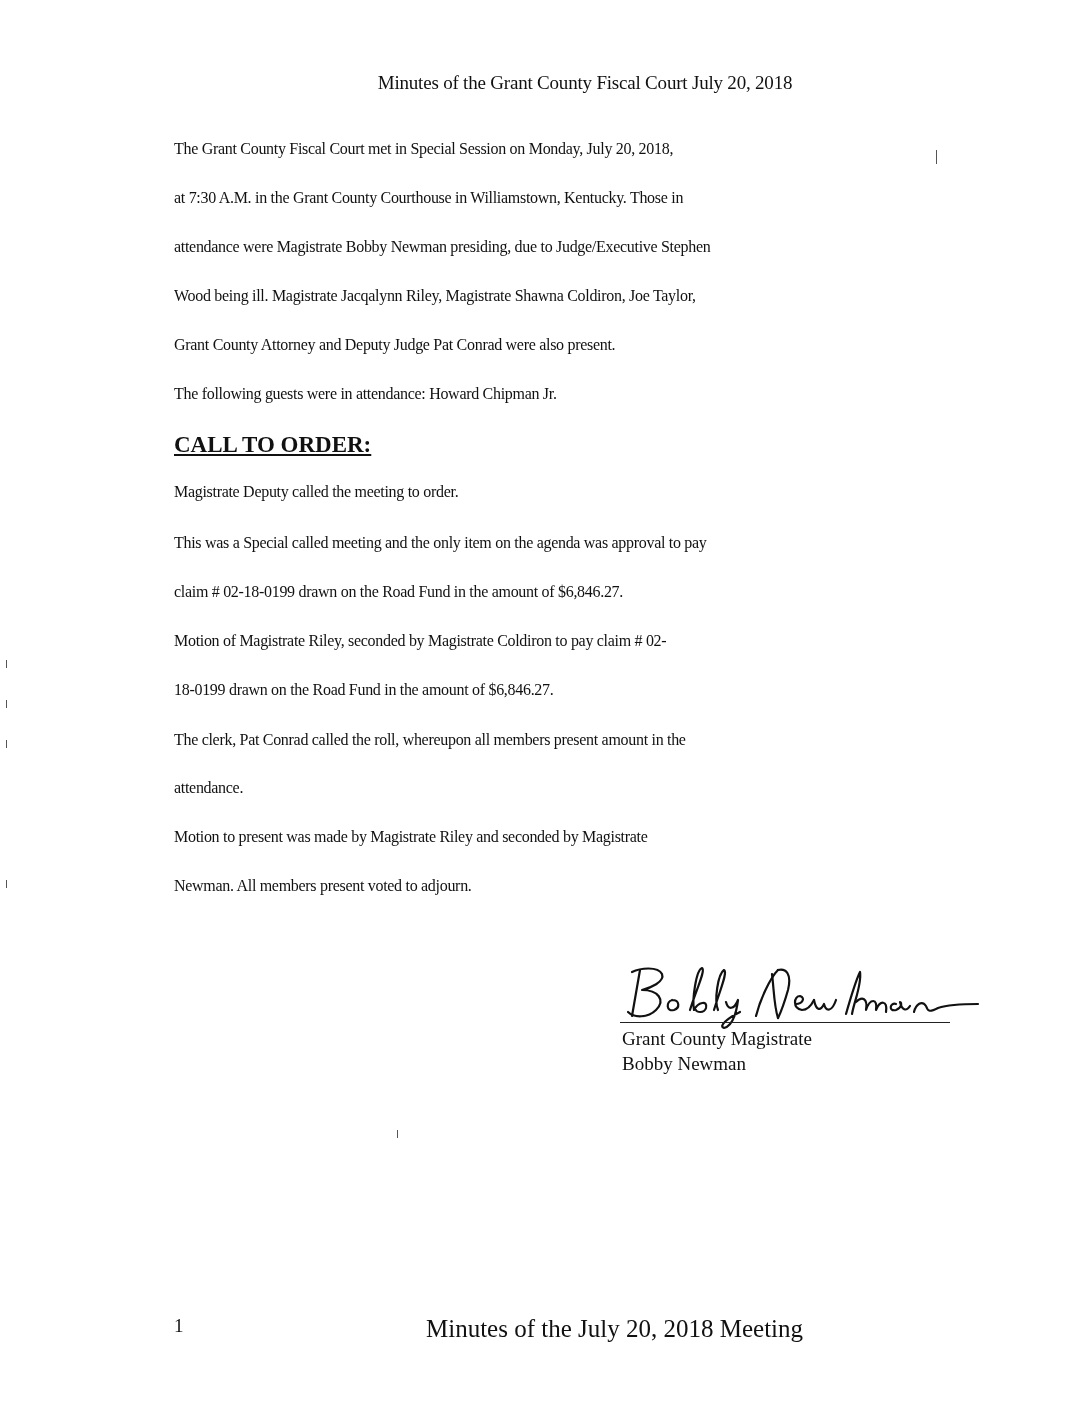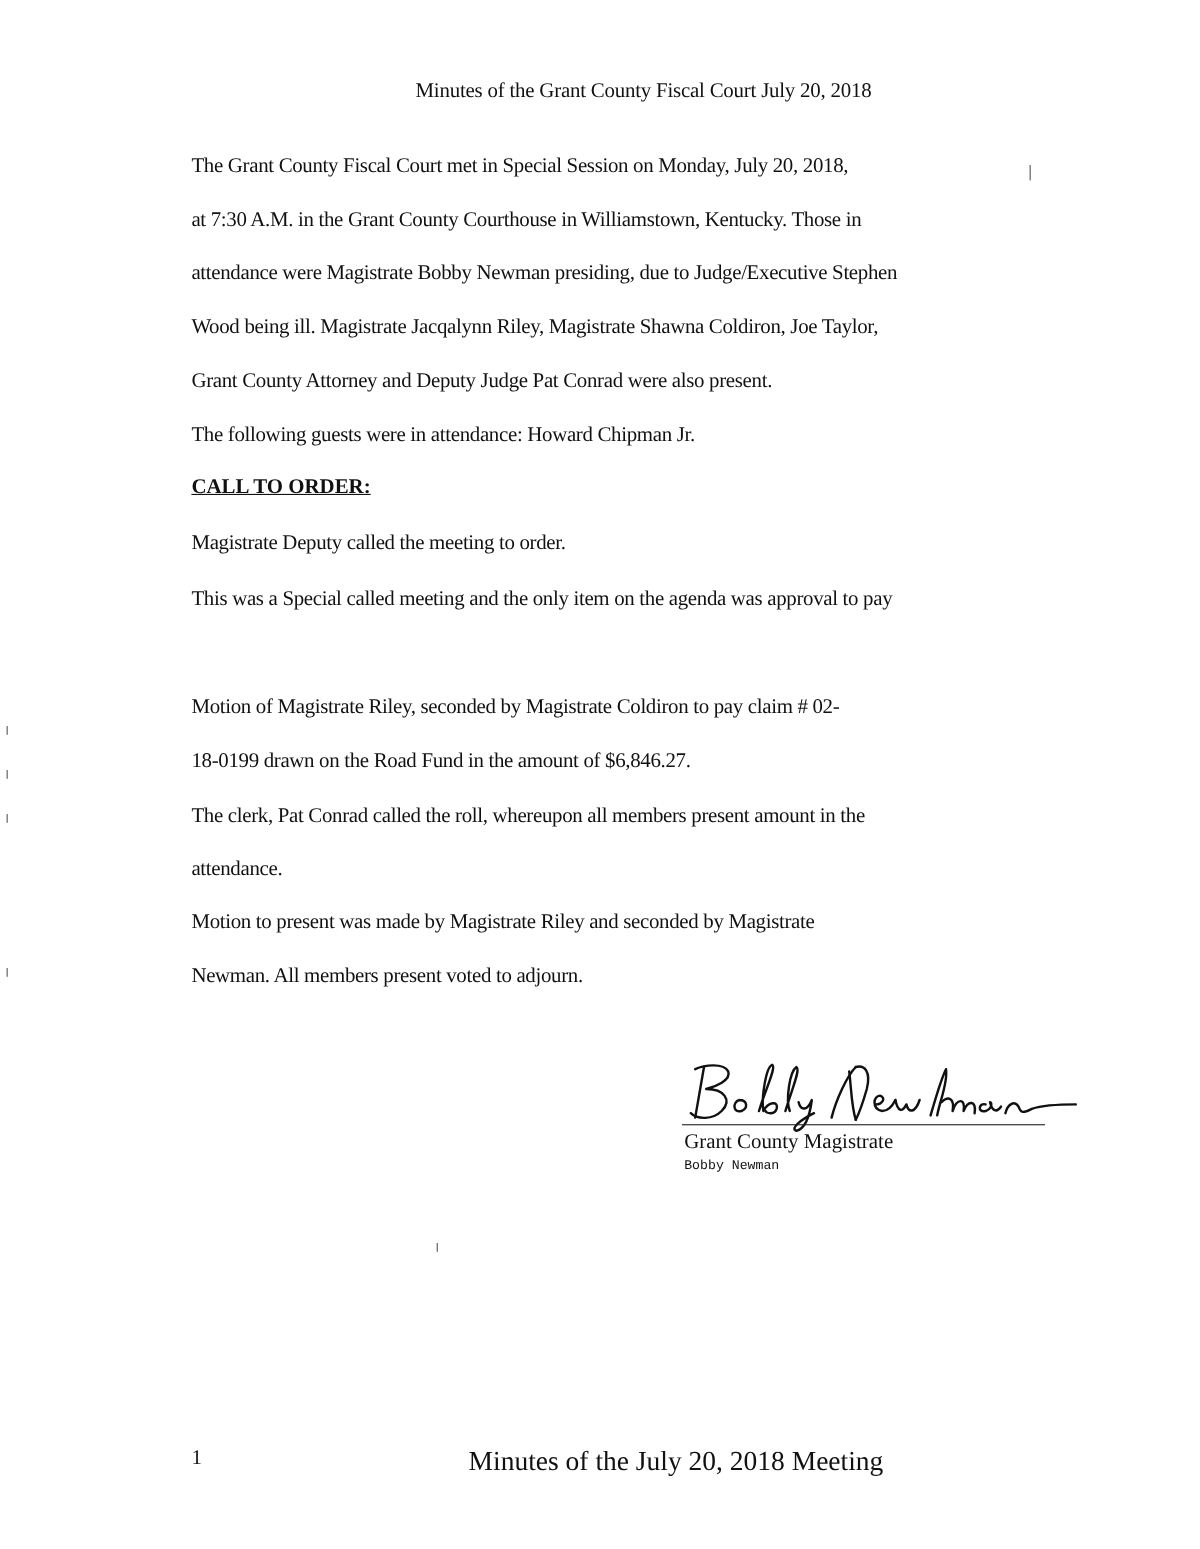--- a/index.html
+++ b/index.html
@@ -1,28 +1,28 @@
 <!DOCTYPE html>
 <html><head>
 <meta charset="utf-8">
 <style>
   html, body { margin: 0; padding: 0; background: #ffffff; }
   body { width: 1091px; height: 1408px; position: relative; overflow: hidden;
          font-family: "Liberation Serif", "DejaVu Serif", serif; color: #111; }
   .page { position: absolute; left: 0; top: 0; width: 1091px; height: 1408px; }
   .title { position: absolute; top: 72px; left: 0; width: 1170px; text-align: center;
            font-size: 19px; letter-spacing: -0.2px; }
-  .line { position: absolute; left: 174px; font-size: 19px; white-space: nowrap; letter-spacing: -0.3px; }
-  .heading { position: absolute; left: 174px; top: 432px; font-size: 19px; font-weight: bold;
+  .line { position: absolute; left: 174px; font-size: 16px; white-space: nowrap; letter-spacing: -0.3px; }
+  .heading { position: absolute; left: 174px; top: 432px; font-size: 23px; font-weight: bold;
              text-decoration: underline; }
   .sig-area { position: absolute; left: 590px; top: 960px; width: 400px; height: 130px; text-align: right; }
   .sig-line { position: absolute; left: 30px; top: 62px; width: 330px; height: 1px; background: #222; }
   .sig-svg { position: absolute; left: 20px; top: 0; }
   .sig-title { position: absolute; left: 32px; top: 68px; font-size: 19px; }
-  .sig-name { position: absolute; left: 32px; top: 93px; font-size: 12px; font-family: Liberation Mono, monospace; }
+  .sig-name { position: absolute; left: 32px; top: 93px; font-size: 19px; }
   .footer-page { position: absolute; left: 174px; top: 1315px; font-size: 19px; }
   .footer-text { position: absolute; left: 426px; top: 1315px; font-size: 25px; }
   .speck { position: absolute; background: #555; width: 1px; }
 </style>
 </head>
 <body>
 
 <div class="page">
   <div class="title">Minutes of the Grant County Fiscal Court July 20, 2018</div>
 
@@ -30,20 +30,21 @@
   <div class="line" style="top:189px">at 7:30 A.M. in the Grant County Courthouse in Williamstown, Kentucky. Those in</div>
   <div class="line" style="top:238px">attendance were Magistrate Bobby Newman presiding, due to Judge/Executive Stephen</div>
   <div class="line" style="top:336px">Grant County Attorney and Deputy Judge Pat Conrad were also present.</div>
   <div class="line" style="top:287px">Wood being ill. Magistrate Jacqalynn Riley, Magistrate Shawna Coldiron, Joe Taylor,</div>
   <div class="line" style="top:385px">The following guests were in attendance:  Howard Chipman Jr.</div>
 
   <div class="heading">CALL TO ORDER:</div>
 
   <div class="line" style="top:483px">Magistrate Deputy called the meeting to order.</div>
   <div class="line" style="top:534px">This was a Special called meeting and the only item on the agenda was approval to pay</div>
+  <div class="line" style="top:583px">claim # 02-18-0199 drawn on the Road Fund in the amount of $6,846.27.</div>
   <div class="line" style="top:632px">Motion of Magistrate Riley, seconded by Magistrate Coldiron to pay claim #  02-</div>
   <div class="line" style="top:681px">18-0199 drawn on the Road Fund in the amount of $6,846.27.</div>
   <div class="line" style="top:731px">The clerk, Pat Conrad called the roll, whereupon all members present amount in the</div>
   <div class="line" style="top:779px">attendance.</div>
   <div class="line" style="top:828px">Motion to present was made by Magistrate Riley and seconded by Magistrate</div>
   <div class="line" style="top:877px">Newman. All members present voted to adjourn.</div>
 
   <div class="sig-area">
     <svg class="sig-svg" width="370" height="70" viewBox="0 0 370 70">
       <g fill="none" stroke="#111" stroke-width="2.2" stroke-linecap="round" stroke-linejoin="round">

